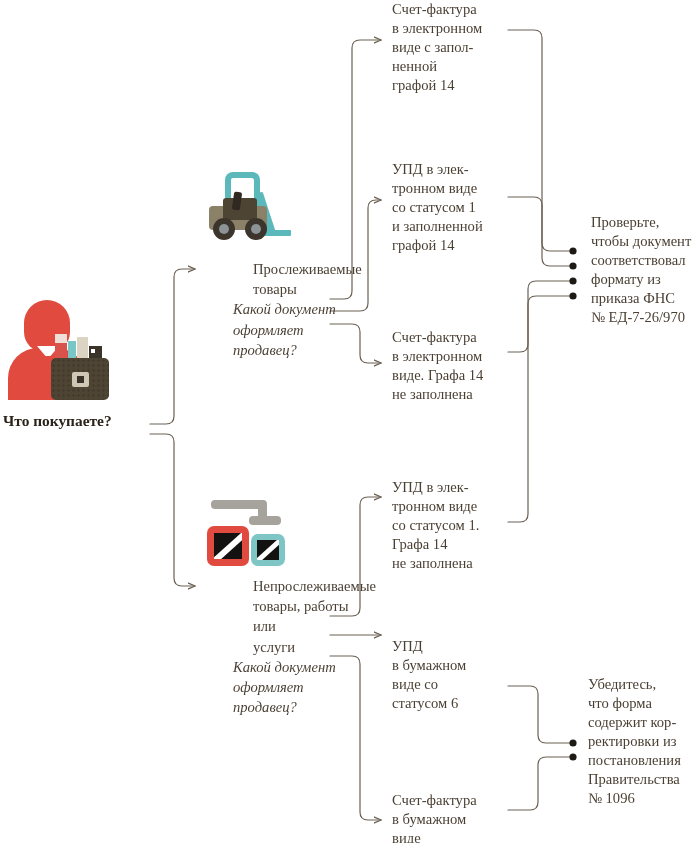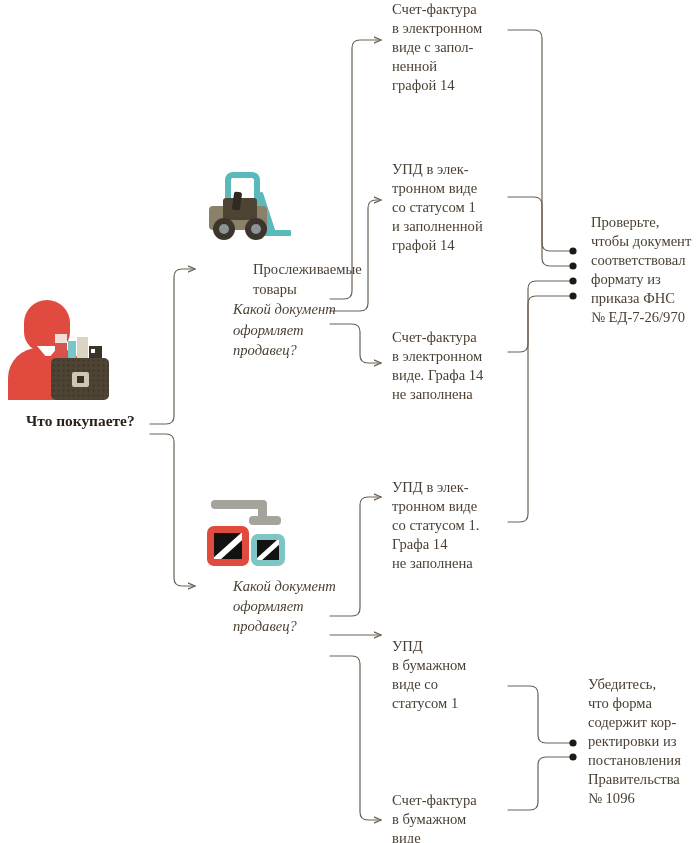--- a/index.html
+++ b/index.html
@@ -422,21 +422,21 @@
     <div class="prod2"></div>
     <div class="prod3"></div>
     <div class="prod4"></div>
     <div class="prod4b"></div>
     <div class="bag-body"></div>
     <div class="bag-dots"></div>
     <div class="bag-clasp"></div>
     <div class="bag-clasp-in"></div>
   </div>
 
-  <div class="node-text bold" style="left:3px; top:411px;margin-left:23px;">Что покупаете?</div>
+  <div class="node-text bold" style="left:3px; top:411px;">Что покупаете?</div>
 
   <div class="icon-forklift">
     <div class="fl-arm"></div>
     <div class="fl-fork"></div>
     <div class="fl-mast-out"></div>
     <div class="fl-body"></div>
     <div class="fl-cab"></div>
     <div class="fl-seat"></div>
     <div class="fl-wheel1"></div>
     <div class="fl-wheel1i"></div>
@@ -479,35 +479,38 @@
            transform:rotate(-42deg);"></div>
     </div>
     <div class="gd-box-teal"></div>
     <div class="gd-box-teal-in">
       <div class="slash" style="left:-3px; top:8px; width:30px; height:5px;
            transform:rotate(-42deg);"></div>
     </div>
   </div>
 
   <div class="node-group" style="left:205px; top:576px; width:152px;">
+    <div class="line-reg">Непрослеживаемые
+товары, работы или
+услуги</div>
     <div class="line-ital">Какой документ
 оформляет
 продавец?</div>
   </div>
 
   <div class="node-text" style="left:392px; top:478px; width:134px;">УПД в элек-
 тронном виде
 со статусом 1.
 Графа 14
 не заполнена</div>
 
   <div class="node-text" style="left:392px; top:637px; width:128px;">УПД
 в бумажном
 виде со
-статусом 1</div>
+статусом 6</div>
 
   <div class="node-text" style="left:392px; top:791px; width:128px;">Счет-фактура
 в бумажном
 виде</div>
 
   <div class="node-text" style="left:591px; top:213px; width:112px;">Проверьте,
 чтобы документ
 соответствовал
 формату из
 приказа ФНС

